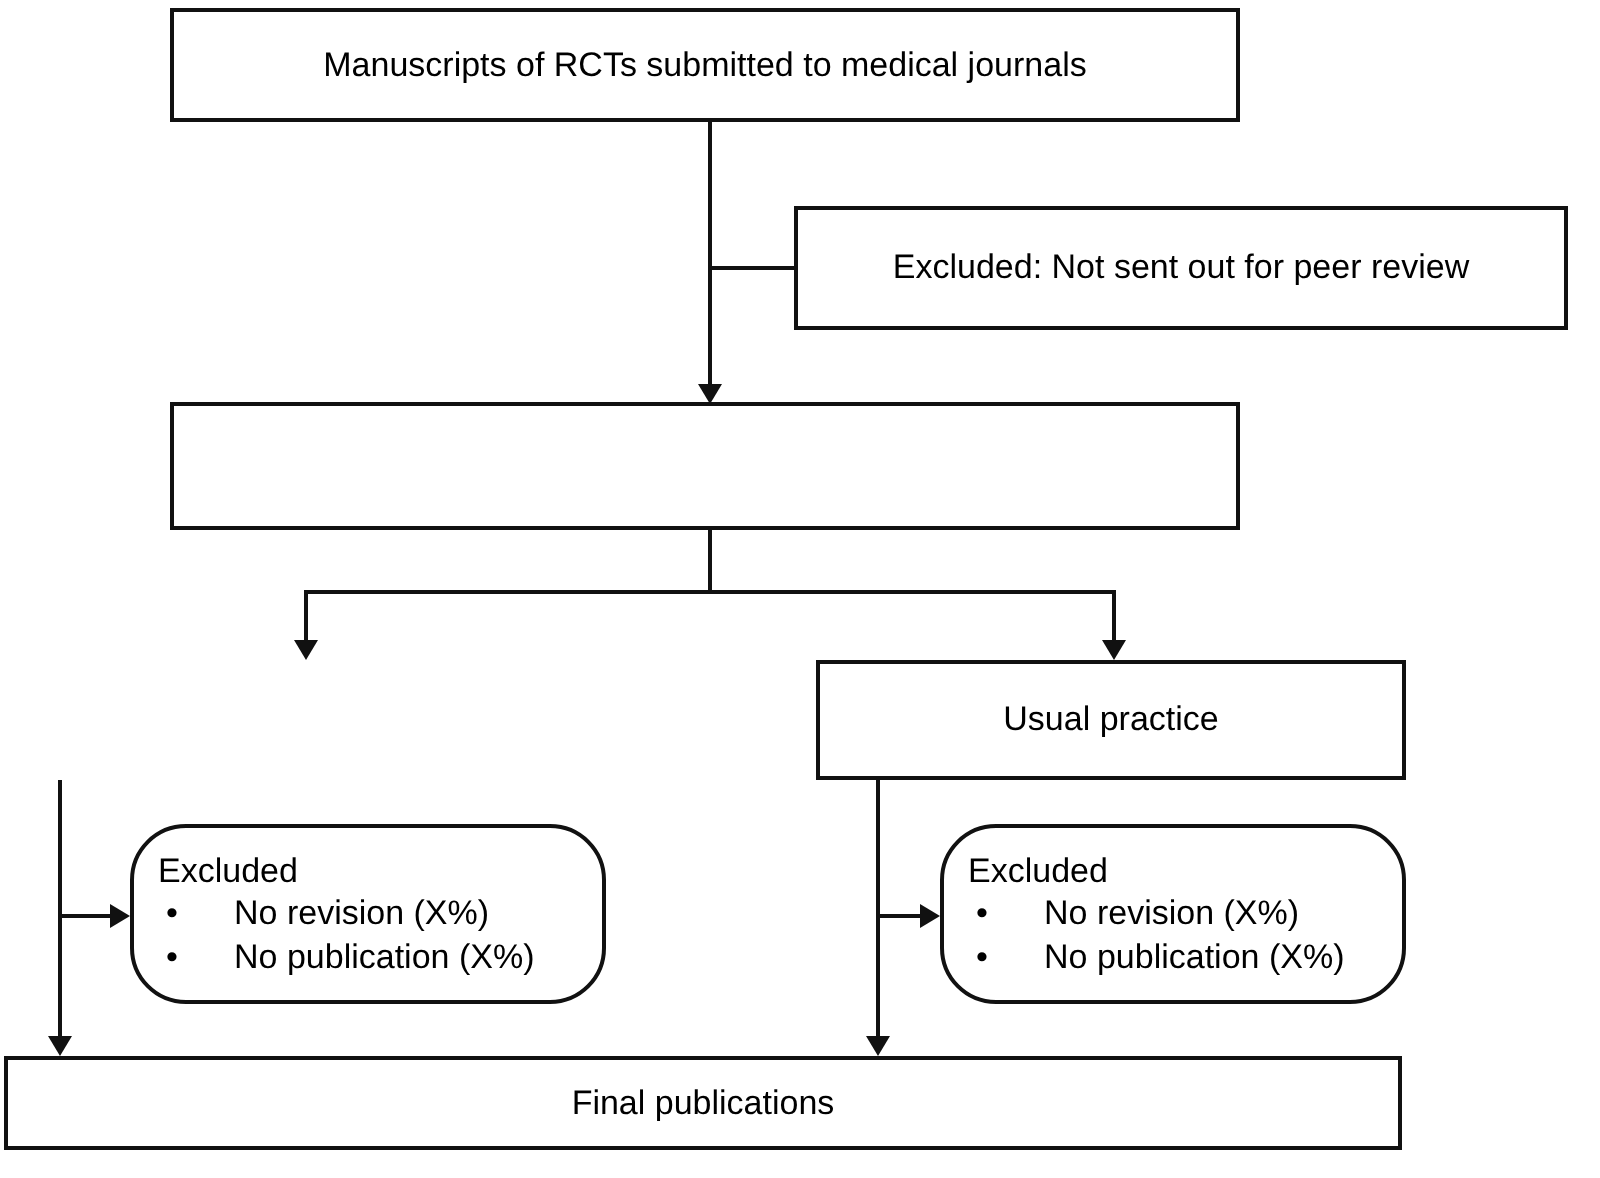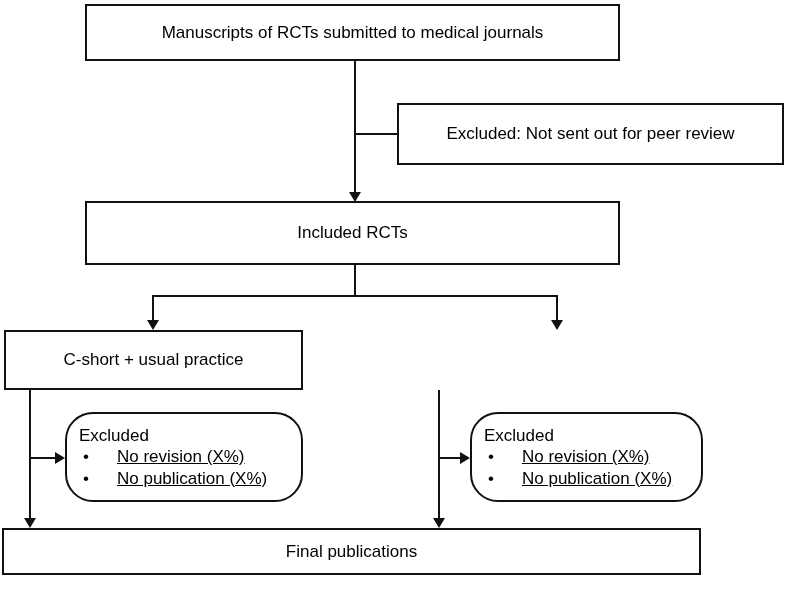--- a/index.html
+++ b/index.html
@@ -34,21 +34,20 @@
     align-items: flex-start;
     text-align: left;
     padding-left: 12px;
     border-radius: 28px;
   }
   .node .line { display: block; white-space: nowrap; }
   .bullet-line {
     display: block;
     white-space: nowrap;
     padding-left: 4px;
-    text-decoration: underline;
   }
   .bullet-line .bullet {
     display: inline-block;
     width: 34px;
   }
   
   .vline {
     position: absolute;
     width: 0;
     border-left: 2px solid #111111;
@@ -84,27 +83,26 @@
 
   <div class="node" style="left:85px; top:4px; width:535px; height:57px;">
     <span class="line">Manuscripts of RCTs submitted to medical journals</span>
   </div>
 
   <div class="node" style="left:397px; top:103px; width:387px; height:62px;">
     <span class="line">Excluded: Not sent out for peer review</span>
   </div>
 
   <div class="node" style="left:85px; top:201px; width:535px; height:64px;">
-    <span class="line">Included RCTs</span>
   </div>
 
-  <div class="node" style="left:4px; top:330px; width:299px; height:60px;">
-    <span class="line">C-short + usual practice</span>
+
+  <div class="node" style="left:408px; top:330px; width:295px; height:60px;">
+    <span class="line">Usual practice</span>
   </div>
-
 
   <div class="node left-align" style="left:65px; top:412px; width:238px; height:90px;">
     <span class="line">Excluded</span>
     <span class="bullet-line">
       <span class="bullet">•</span><span>No revision (X%)</span>
     </span>
     <span class="bullet-line">
       <span class="bullet">•</span><span>No publication (X%)</span>
     </span>
   </div>

